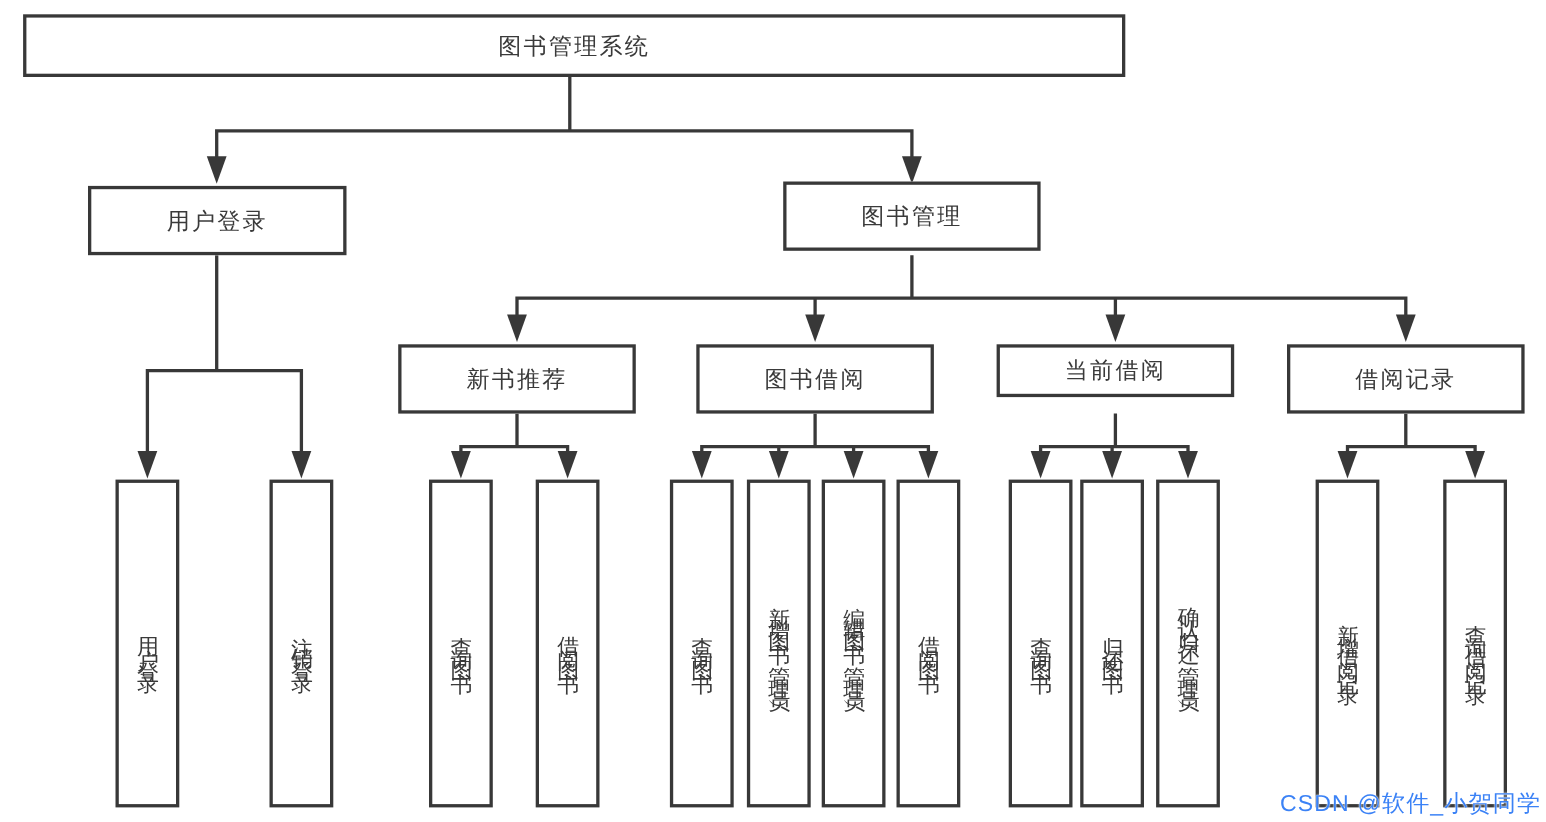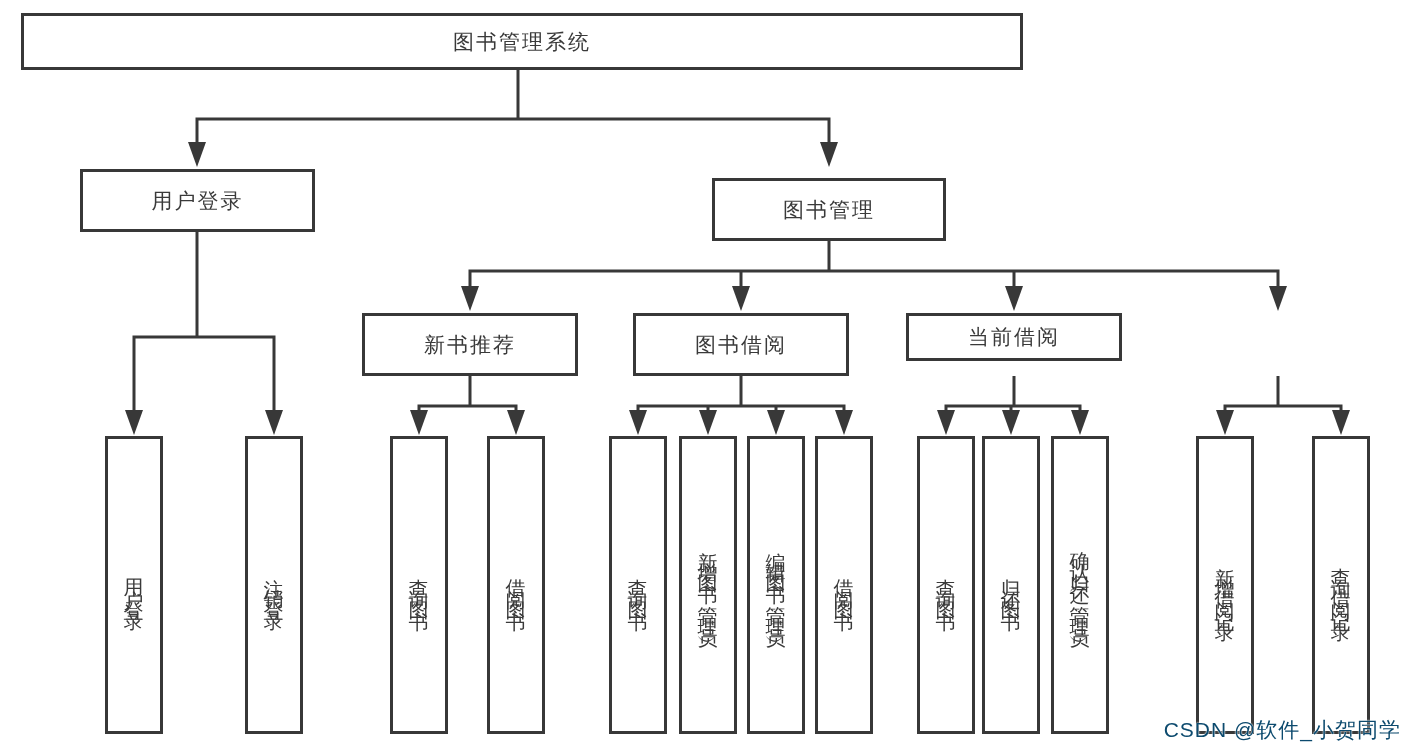--- a/index.html
+++ b/index.html
@@ -17,21 +17,21 @@
     position:absolute;box-sizing:border-box;border:3px solid #383838;background:#ffffff;
     top:436px;width:58px;height:298px;
     display:flex;align-items:center;justify-content:center;z-index:2;
   }
   .vnode span{
     writing-mode:vertical-rl;text-orientation:mixed;
     font-size:20px;letter-spacing:11px;line-height:1;color:#3a3a3a;
   }
   .watermark{
     position:absolute;right:4px;top:716px;z-index:5;
-    font-size:21px;letter-spacing:1px;color:#0c4a6e;
+    font-size:21px;letter-spacing:1px;color:#3b82f6;
     text-shadow:0 0 2px #ffffff,0 0 1px #ffffff;
     text-align:center;
   }
 </style>
 </head>
 <body>
 
 <div class="canvas">
 
   <svg class="edges" viewBox="0 0 1405 747" xmlns="http://www.w3.org/2000/svg">
@@ -73,25 +73,26 @@
       <polygon points="1002,410 1020,410 1011,435"></polygon>
       <polygon points="1071,410 1089,410 1080,435"></polygon>
       <polygon points="1216,410 1234,410 1225,435"></polygon>
       <polygon points="1332,410 1350,410 1341,435"></polygon>
     </g>
   </svg>
 
   <div class="hnode" style="left:21px;top:13px;width:1002px;height:57px">图书管理系统</div>
 
   <div class="hnode" style="left:80px;top:169px;width:235px;height:63px">用户登录</div>
-  <div class="hnode" style="left:712px;top:178px;width:234px;height:63px">图书管理</div>
+  <div class="hnode" style="left:712px;top:165px;width:234px;height:63px">图书管理</div>
 
   <div class="hnode" style="left:633px;top:313px;width:216px;height:63px">图书借阅</div>
   <div class="hnode" style="left:362px;top:313px;width:216px;height:63px">新书推荐</div>
   <div class="hnode" style="left:906px;top:313px;width:216px;height:48px">当前借阅</div>
+  <div class="hnode" style="left:1170px;top:313px;width:216px;height:63px">借阅记录</div>
 
   <div class="vnode" style="left:105px">
     <span>用户登录</span>
   </div>
   <div class="vnode" style="left:245px">
     <span>注销登录</span>
   </div>
 
   <div class="vnode" style="left:390px">
     <span>查询图书</span>

